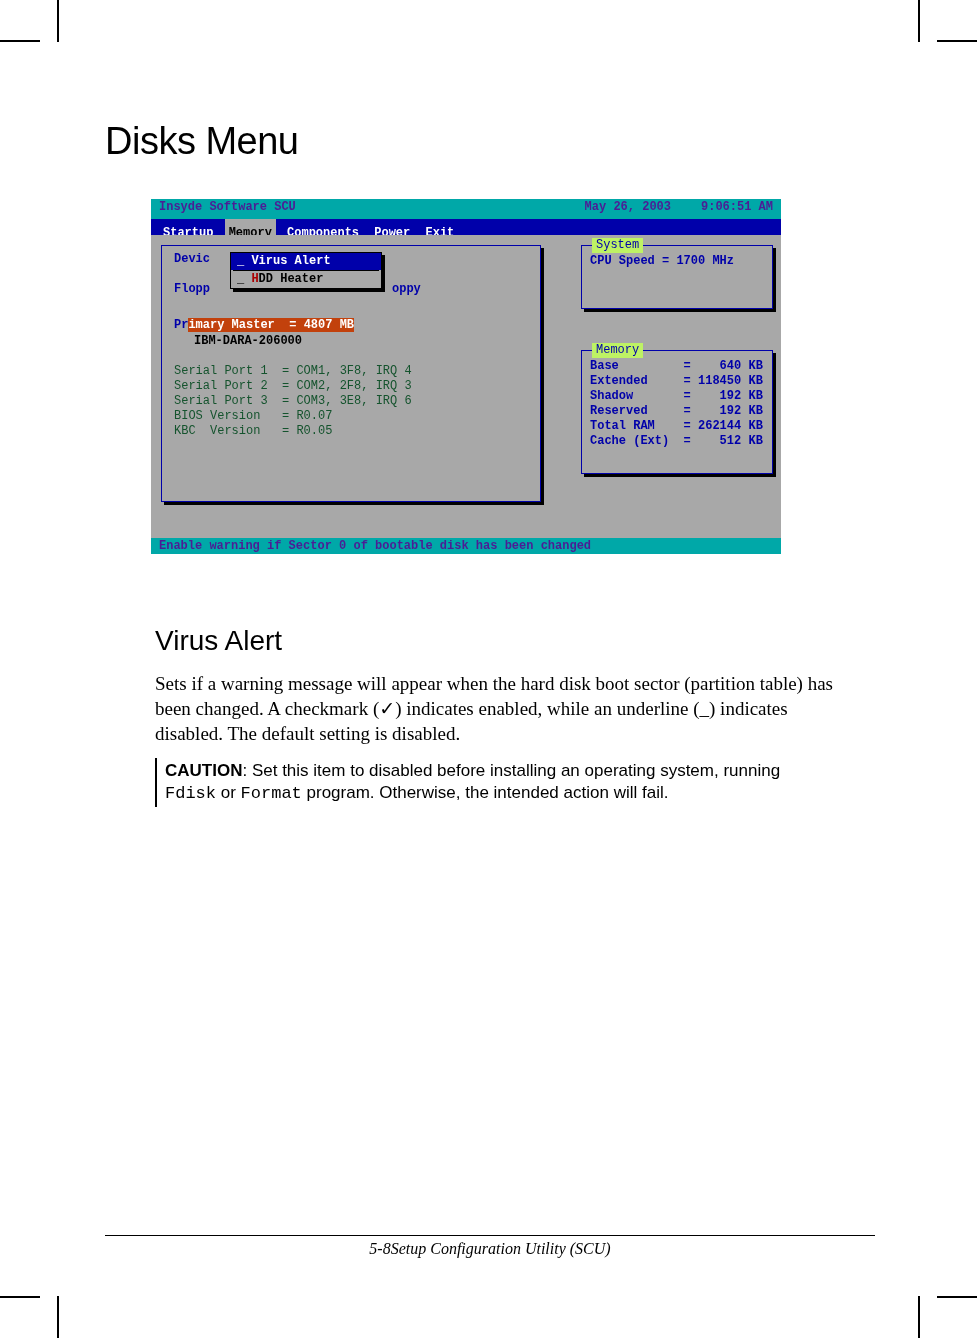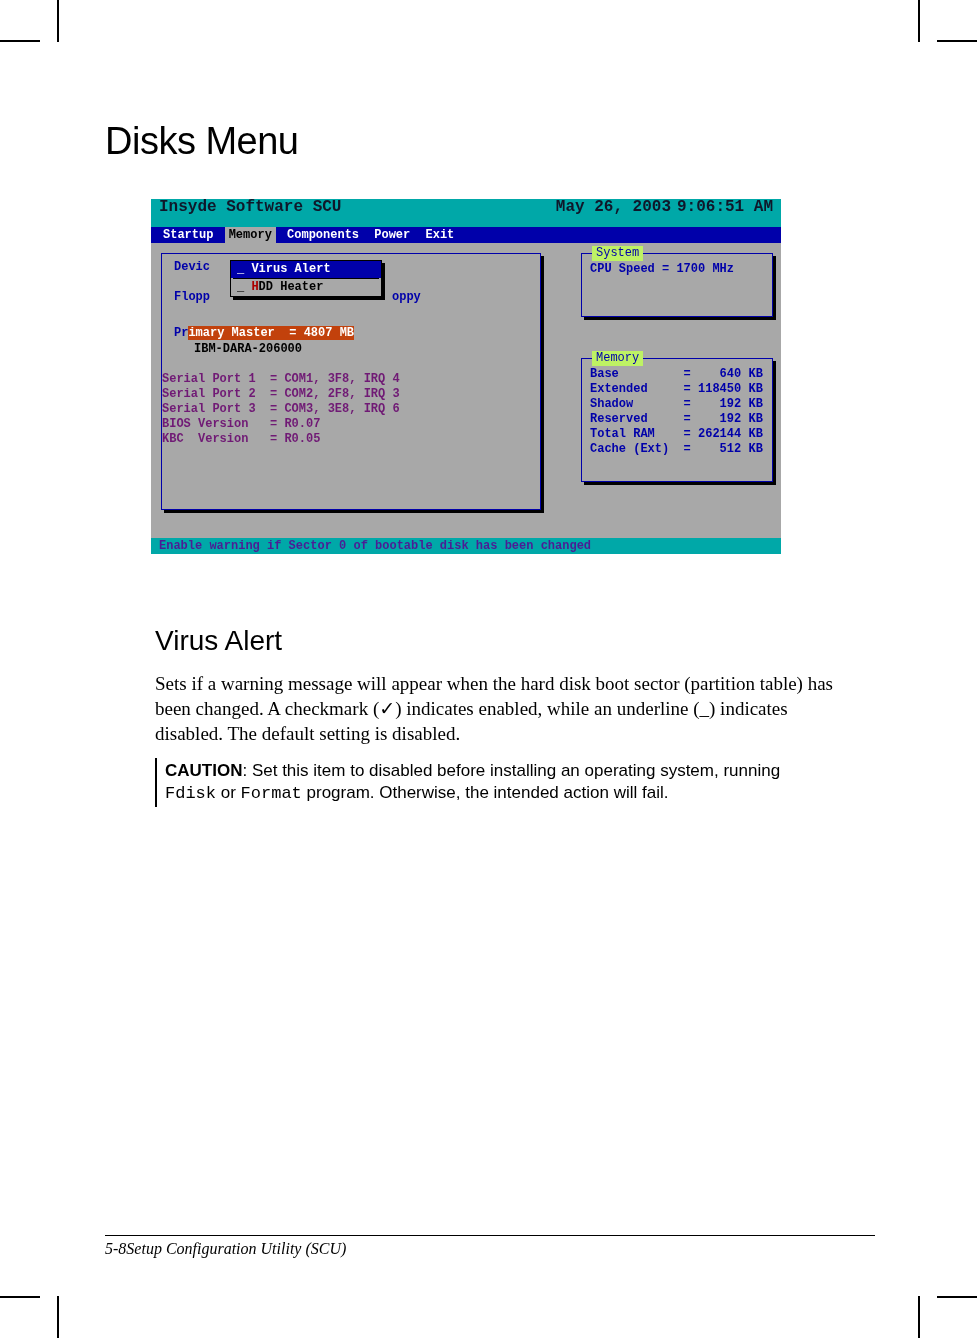--- a/index.html
+++ b/index.html
@@ -9,56 +9,56 @@
   .crop-tr-h{position:absolute;top:40px;right:0;width:40px;height:2px;background:#000}
   .crop-tr-v{position:absolute;top:0;right:57px;width:2px;height:42px;background:#000}
   .crop-bl-h{position:absolute;bottom:40px;left:0;width:40px;height:2px;background:#000}
   .crop-bl-v{position:absolute;bottom:0;left:57px;width:2px;height:42px;background:#000}
   .crop-br-h{position:absolute;bottom:40px;right:0;width:40px;height:2px;background:#000}
   .crop-br-v{position:absolute;bottom:0;right:57px;width:2px;height:42px;background:#000}
   .content{position:absolute;left:105px;top:120px;width:770px}
   h1.page-title{font-weight:400;font-size:38px;margin:0 0 36px 0;letter-spacing:-0.5px}
   .scu-wrap{margin-left:46px;width:630px}
   .scu{width:630px;height:355px;background:#a8a8a8;font-family:'Courier New',monospace;font-size:12px;line-height:15px;position:relative;color:#000}
-  .scu-titlebar{position:relative;height:28px;background:#00a8a8;color:#0f172a;font-weight:bold;font-family:'Courier New',monospace;font-size:16px}
+  .scu-titlebar{position:relative;height:20px;background:#00a8a8;color:#4c1d95;font-weight:bold;font-family:'Courier New',monospace;font-size:12px}
   .scu-title-left{position:absolute;left:8px;top:1px}
   .scu-title-date{position:absolute;right:110px;top:1px}
   .scu-title-time{position:absolute;right:8px;top:1px}
   .scu-menubar{height:16px;background:#0000aa;color:#fff;font-weight:bold;font-family:'Courier New',monospace;font-size:12px;padding-left:8px}
-  .scu-menubar span{display:inline-block;padding:1px 4px}
+  .scu-menubar span{display:inline-block;padding:7px 4px}
   .scu-menubar .sel{background:#a8a8a8;color:#000}
   .scu-body{position:relative;height:303px;background:#a8a8a8}
   .panel{position:absolute;background:#a8a8a8;border:1px solid #0000aa;box-shadow:3px 3px 0 #000}
   .panel-title{position:absolute;top:-8px;left:10px;background:#bef264;padding:0 4px;color:#0000aa;font-weight:normal}
   .panel-body{padding:8px 8px;color:#0000aa;font-weight:bold;white-space:pre}
   .devices{left:10px;top:10px;width:378px;height:255px}
   .dropdown{position:absolute;left:68px;top:6px;width:150px;background:#a8a8a8;border:1px solid #000;box-shadow:3px 3px 0 #000;z-index:5}
   .dropdown .dd-item{padding:1px 6px;font-weight:bold;color:#000}
   .dropdown .dd-item.sel{background:#0000aa;color:#fff}
   .dropdown .dd-sep{border-top:1px solid #000;margin:0 2px}
   .dd-hot{color:#aa0000}
   .dd-item.sel .dd-hot{color:#fff}
   .behind-text{position:absolute;left:12px;top:6px;color:#0000aa;font-weight:bold;white-space:pre}
   .behind-1{top:6px}
   .behind-2{top:36px}
   .behind-3{top:36px;left:230px}
   .primary-sel{position:absolute;left:12px;top:72px;color:#0000aa;font-weight:bold;white-space:pre}
   .primary-sel .hl{background:#c2410c;color:#fff}
   .ibm{position:absolute;left:32px;top:88px;color:#000;font-weight:bold}
-  .serial-block{position:absolute;left:0;top:118px;color:#701a75;font-weight:bold;white-space:pre}
+  .serial-block{position:absolute;left:12px;top:118px;color:#14532d;font-weight:normal;white-space:pre}
   .system-panel{left:430px;top:10px;width:190px;height:62px}
   .memory-panel{left:430px;top:115px;width:190px;height:122px}
   .scu-status{position:absolute;left:0;bottom:0;height:16px;width:100%;background:#00a8a8;color:#4c1d95;font-weight:bold;font-family:'Courier New',monospace;font-size:12px;padding-left:8px;box-sizing:border-box;line-height:16px}
   .section{margin-top:71px;margin-left:50px;width:680px}
   h2.sub{font-weight:400;font-size:28px;margin:0 0 14px 0}
   p.body{font-size:19px;line-height:25px;margin:0 0 12px 0;font-family:'Times New Roman',serif}
   .caution{border-left:2px solid #000;padding:2px 0 2px 8px;font-size:17px;line-height:22px}
   .caution b{font-weight:bold}
   .mono{font-family:'Courier New',monospace}
-  .footer{position:absolute;left:105px;bottom:80px;width:770px;border-top:1px solid #000;padding-top:4px;font-style:italic;font-size:16px;display:flex;justify-content:flex-start;font-family:'Times New Roman',serif}
+  .footer{position:absolute;left:105px;bottom:80px;width:770px;border-top:1px solid #000;padding-top:4px;font-style:italic;font-size:16px;display:flex;justify-content:center;font-family:'Times New Roman',serif}
 </style>
 </head>
 <body>
 
 <div class="page">
   <div class="crop-tl-h"></div>
   <div class="crop-tl-v"></div>
   <div class="crop-tr-h"></div>
   <div class="crop-tr-v"></div>
   <div class="crop-bl-h"></div>

